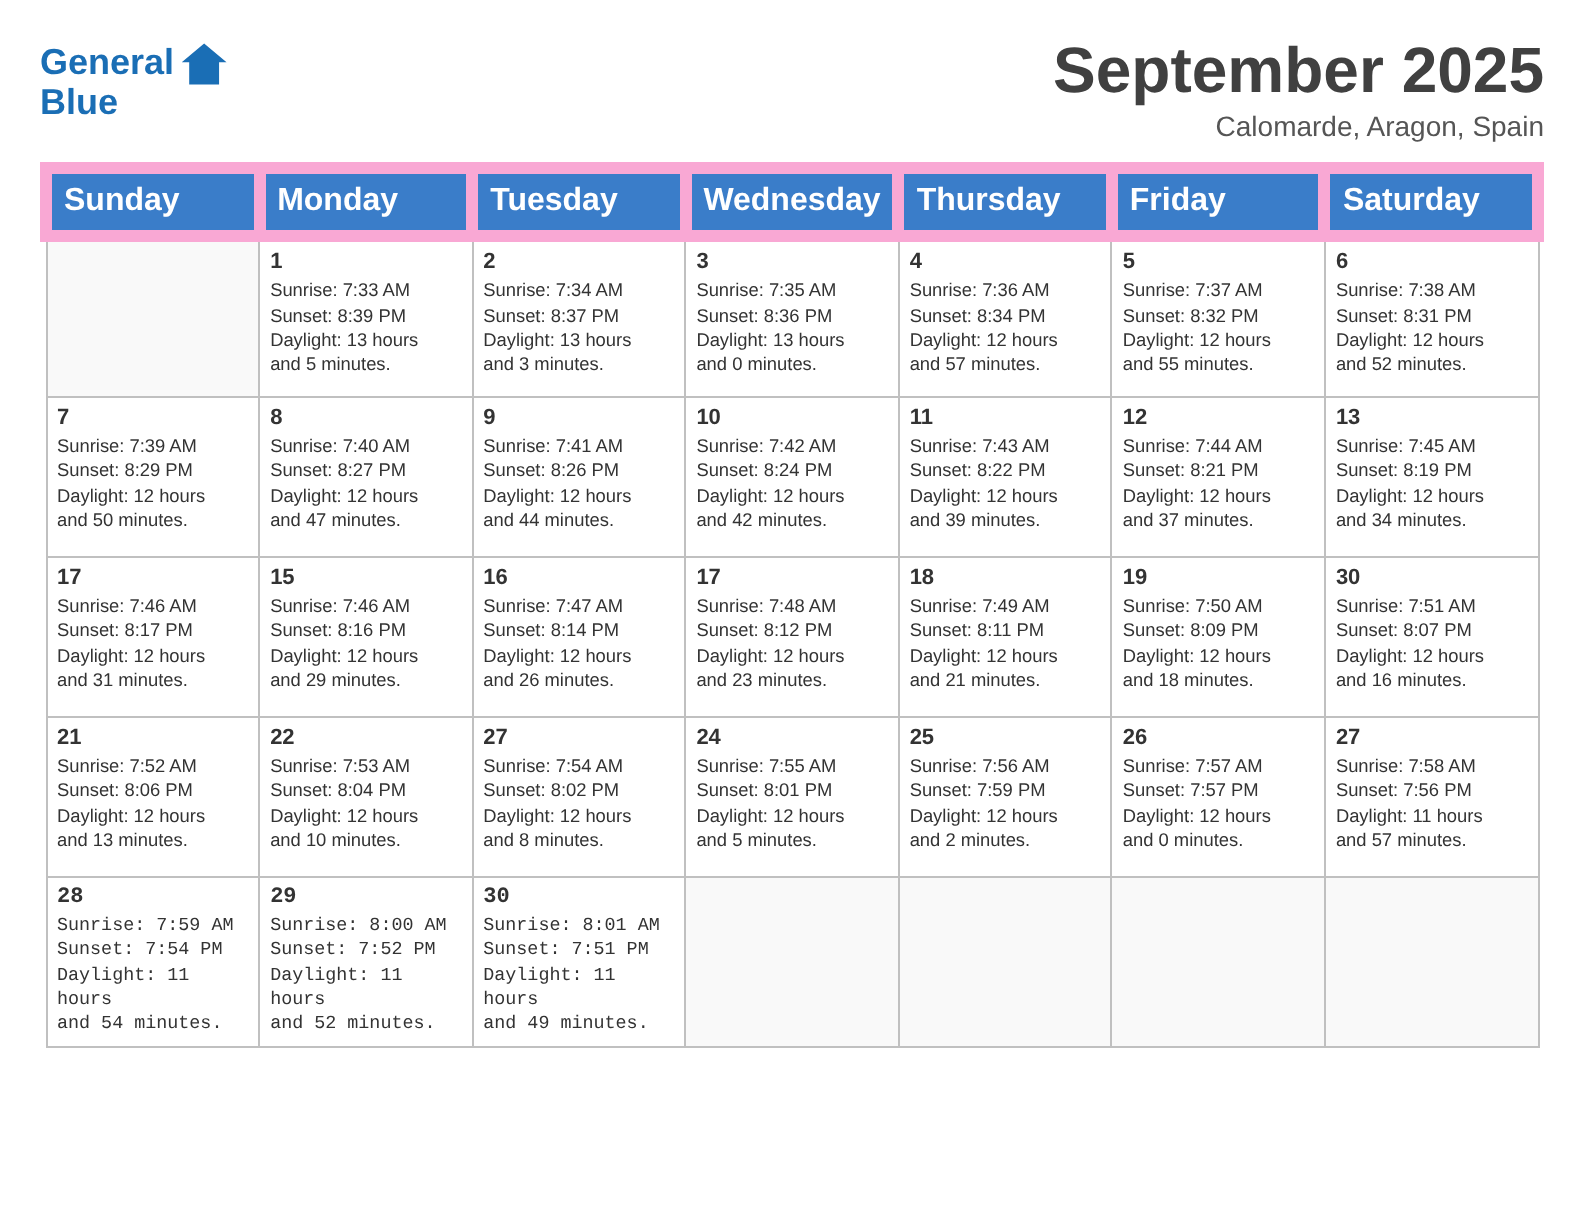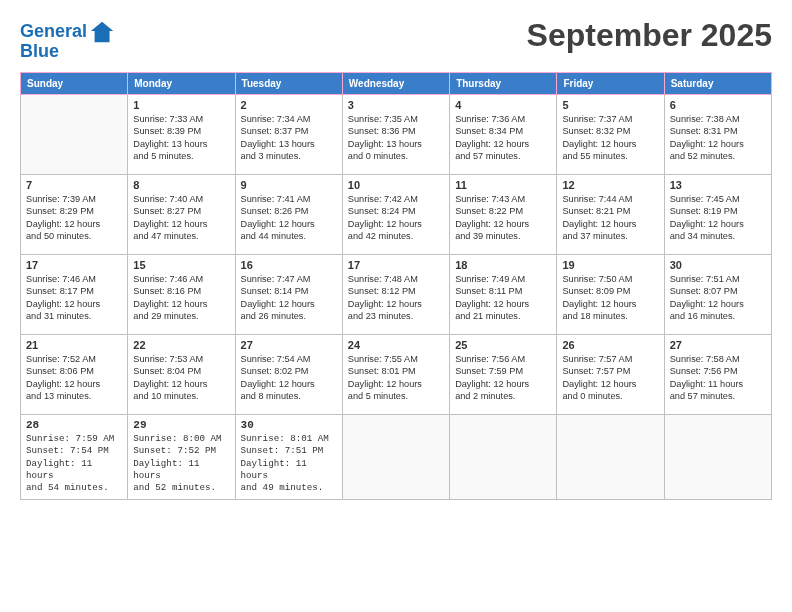--- a/index.html
+++ b/index.html
@@ -58,23 +58,23 @@
     .calendar {
       width: 100%;
       border-collapse: collapse;
       font-size: 10px;
     }
     .calendar th {
       background-color: #3a7dc9;
       color: white;
       text-align: left;
       padding: 5px 6px;
-      font-size: 10px;
-      font-weight: bold;
-      border: 1px solid #f9a8d4;
+      font-size: 16px;
+      font-weight: bold;
+      border: 6px solid #f9a8d4;
     }
     .calendar td {
       border: 1px solid #c0c0c0;
       vertical-align: top;
       padding: 4px 5px;
       width: calc(100% / 7);
       height: 80px;
     }
     .day-number {
       font-size: 11px;
@@ -106,20 +106,21 @@
           <span class="logo-text"><span>General</span></span>
           <svg class="logo-icon" viewBox="0 0 30 30">
             <polygon points="14,4 26,14 22,14 22,26 6,26 6,14 2,14" fill="#1a6eb5"></polygon>
           </svg>
         </div>
         <div class="logo-text" style="color:#1a6eb5; font-size:18px; margin-top:-4px;">Blue</div>
       </div>
     </div>
     <div class="title-block">
       <div class="month-title">September 2025</div>
+      <div class="location">Calomarde, Aragon, Spain</div>
     </div>
   </div>
 
   <table class="calendar">
     <thead>
       <tr>
 
       <th>Sunday</th>
           <th>Monday</th>
           <th>Tuesday</th>

